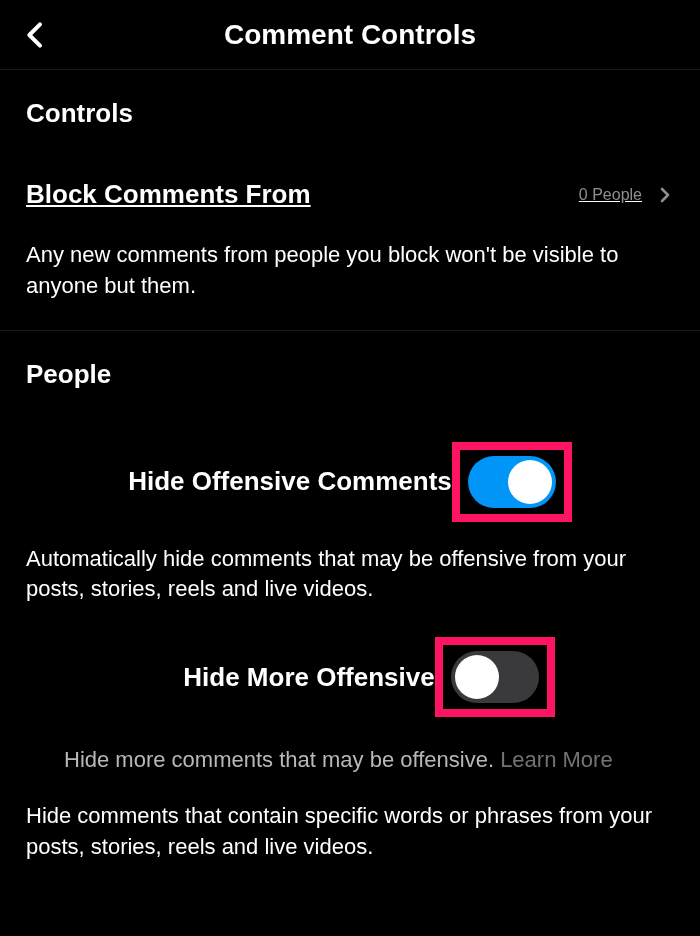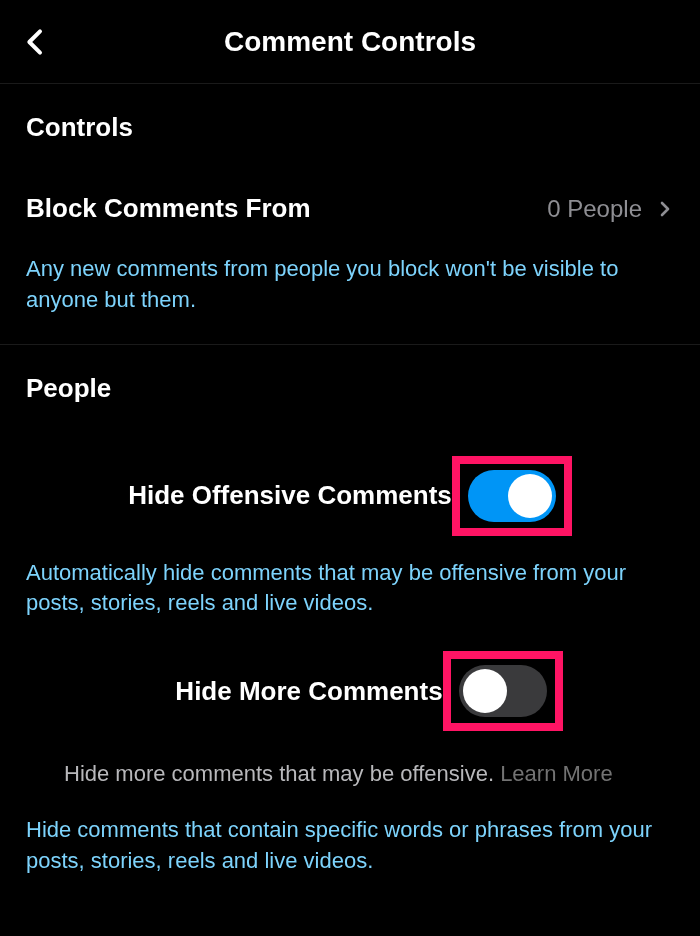--- a/index.html
+++ b/index.html
@@ -11,21 +11,21 @@
       width: 700px;
       height: 936px;
       background: #000;
       color: #fff;
       font-family: -apple-system, BlinkMacSystemFont, 'Segoe UI', Helvetica, Arial, sans-serif;
       overflow: hidden;
     }
     .header {
       display: flex;
       align-items: center;
-      height: 84px;
+      height: 70px;
       position: relative;
       border-bottom: 1px solid #1a1a1a;
     }
     .back-chevron {
       position: absolute;
       left: 20px;
       width: 32px;
       height: 32px;
       cursor: pointer;
     }
@@ -42,42 +42,43 @@
       font-size: 26px;
       font-weight: 700;
       padding-top: 28px;
       padding-bottom: 12px;
     }
     .row {
       display: flex;
       justify-content: space-between;
       padding-top: 38px;
       padding-bottom: 8px;
+      text-decoration: underline;
     }
     .row-label {
       font-size: 26px;
       font-weight: 600;
     }
     .row-right {
       display: flex;
       align-items: center;
       gap: 14px;
     }
     .row-value {
-      font-size: 24px;
+      font-size: 16px;
       color: #8e8e93;
       font-weight: 400;
     }
     .chevron-right {
       width: 18px;
       height: 28px;
     }
     .description {
       font-size: 22px;
-      color: #7dd3fc;
+      color: #ffffff;
       line-height: 1.4;
       padding-top: 22px;
       padding-bottom: 28px;
     }
     .divider {
       height: 1px;
       background: #1a1a1a;
     }
     .toggle-row {
       display: flex;
@@ -178,21 +179,21 @@
     <div class="toggle-highlight">
       <div class="toggle toggle-on">
         <div class="toggle-knob"></div>
       </div>
     </div>
   </div>
 
   <div class="description">Automatically hide comments that may be offensive from your posts, stories, reels and live videos.</div>
 
   <div class="toggle-row toggle-row-indent" style="padding-top: 4px;">
-    <div class="toggle-label">Hide More Comments</div>
+    <div class="toggle-label">Hide More Offensive</div>
     <div class="toggle-highlight">
       <div class="toggle toggle-off">
         <div class="toggle-knob"></div>
       </div>
     </div>
   </div>
 
   <div class="description-inline description-indent">
     <span>Hide more comments that may be offensive. </span><span class="learn-more">Learn More</span>
   </div>

